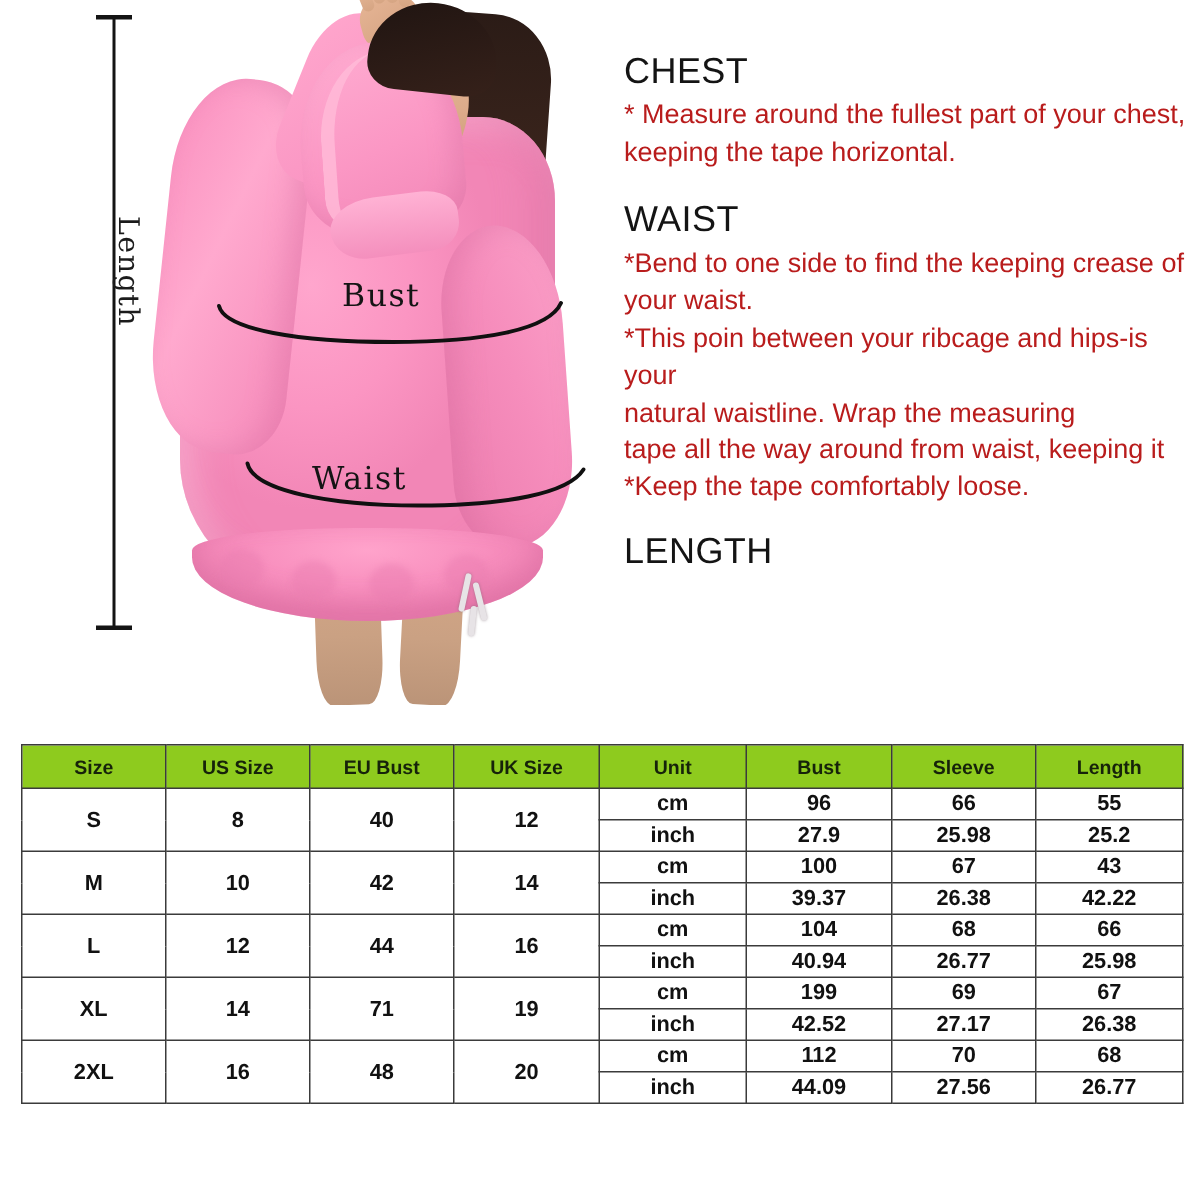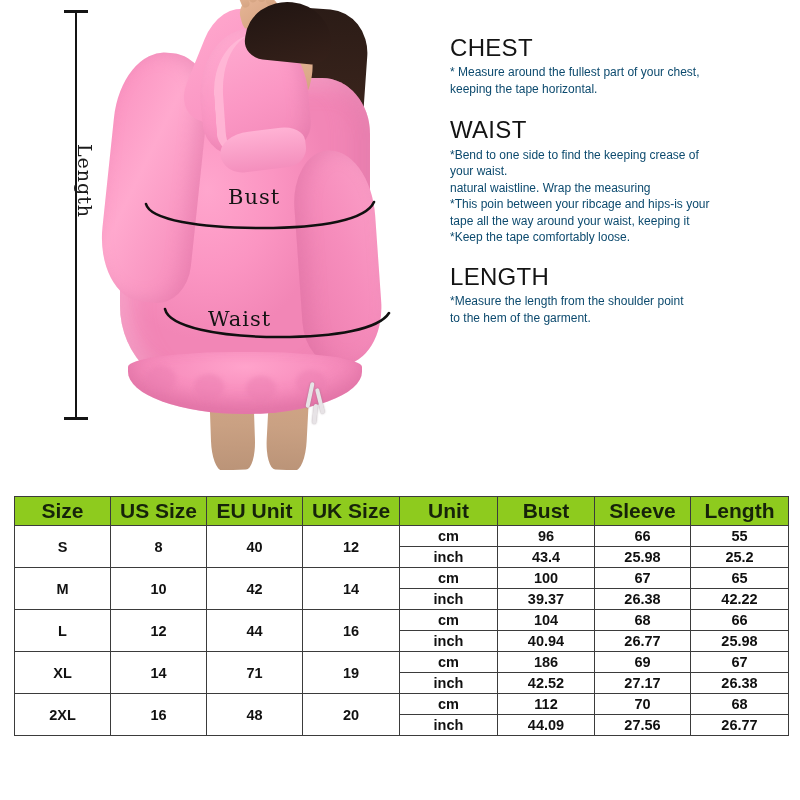--- a/index.html
+++ b/index.html
@@ -261,35 +261,35 @@
     letter-spacing: 1px;
     white-space: nowrap;
   }
 
   
   #info-column {
     position: absolute;
     left: 416px; top: 34px;
     width: 376px;
   }
-  .info-block { margin-bottom: 5px; margin-left: 34px; }
+  .info-block { margin-bottom: 5px; }
   .info-head {
     font-family: "Liberation Sans", sans-serif;
     font-size: 24px;
     font-weight: 400;
     color: #141414;
     letter-spacing: .3px;
     line-height: 1.18;
     margin: 0 0 2px 0;
   }
   .info-body {
     font-family: "Liberation Sans", sans-serif;
-    font-size: 12px;
+    font-size: 18px;
     font-weight: 400;
-    color: #0c4a6e;
+    color: #b91c1c;
     line-height: 1.38;
     margin: 0;
   }
   .info-body .ln { display: block; }
   .gap-chest { height: 14px; }
   .gap-waist { height: 12px; }
 
   
   #size-table-wrap {
     position: absolute;
@@ -307,21 +307,21 @@
     text-align: center;
     vertical-align: middle;
     font-family: "Liberation Sans", sans-serif;
     font-weight: bold;
     color: #111111;
     padding: 0;
   }
   table.size-table thead th {
     background: #8ecb1e;
     height: 28px;
-    font-size: 21px;
+    font-size: 13px;
     color: #16230a;
   }
   table.size-table td {
     background: #ffffff;
     height: 20px;
     font-size: 14.5px;
   }
   td.size-cell, td.num-cell {
     font-size: 15px;
   }
@@ -416,55 +416,51 @@
     </div>
   </div>
 
   <div class="gap-chest"></div>
 
   <div class="info-block">
     <div class="info-head">WAIST</div>
     <div class="info-body">
       <span class="ln">*Bend to one side to find the keeping crease of</span>
       <span class="ln">your waist.</span>
+      <span class="ln">*This poin between your ribcage and hips-is your</span>
       <span class="ln">natural waistline. Wrap the measuring</span>
-      <span class="ln">*This poin between your ribcage and hips-is your</span>
-      <span class="ln">tape all the way around your waist, keeping it</span>
+      <span class="ln">tape all the way around from waist, keeping it</span>
       <span class="ln">*Keep the tape comfortably loose.</span>
     </div>
   </div>
 
   <div class="gap-waist"></div>
 
   <div class="info-block">
     <div class="info-head">LENGTH</div>
-    <div class="info-body">
-      <span class="ln">*Measure the length from the shoulder point</span>
-      <span class="ln">to the hem of the garment.</span>
-    </div>
   </div>
 </div>
 
 <div id="size-table-wrap">
   <table class="size-table">
     <colgroup>
       <col class="c-size">
         <col class="c-us">
         <col class="c-eu">
         <col class="c-uk">
       <col class="c-unit">
         <col class="c-bust">
         <col class="c-sleeve">
         <col class="c-length">
     </colgroup>
     <thead>
       <tr>
         <th>Size</th>
         <th>US Size</th>
-        <th>EU Unit</th>
+        <th>EU Bust</th>
         <th>UK Size</th>
         <th>Unit</th>
         <th>Bust</th>
         <th>Sleeve</th>
         <th>Length</th>
       </tr>
     </thead>
     <tbody>
 
       <tr>
@@ -472,34 +468,34 @@
         <td class="num-cell" rowspan="2">8</td>
         <td class="num-cell" rowspan="2">40</td>
         <td class="num-cell" rowspan="2">12</td>
         <td>cm</td>
         <td>96</td>
         <td>66</td>
         <td>55</td>
       </tr>
       <tr>
         <td>inch</td>
-        <td>43.4</td>
+        <td>27.9</td>
         <td>25.98</td>
         <td>25.2</td>
       </tr>
 
       <tr>
         <td class="size-cell" rowspan="2">M</td>
         <td class="num-cell" rowspan="2">10</td>
         <td class="num-cell" rowspan="2">42</td>
         <td class="num-cell" rowspan="2">14</td>
         <td>cm</td>
         <td>100</td>
         <td>67</td>
-        <td>65</td>
+        <td>43</td>
       </tr>
       <tr>
         <td>inch</td>
         <td>39.37</td>
         <td>26.38</td>
         <td>42.22</td>
       </tr>
 
       <tr>
         <td class="size-cell" rowspan="2">L</td>
@@ -517,21 +513,21 @@
         <td>26.77</td>
         <td>25.98</td>
       </tr>
 
       <tr>
         <td class="size-cell" rowspan="2">XL</td>
         <td class="num-cell" rowspan="2">14</td>
         <td class="num-cell" rowspan="2">71</td>
         <td class="num-cell" rowspan="2">19</td>
         <td>cm</td>
-        <td>186</td>
+        <td>199</td>
         <td>69</td>
         <td>67</td>
       </tr>
       <tr>
         <td>inch</td>
         <td>42.52</td>
         <td>27.17</td>
         <td>26.38</td>
       </tr>
 

